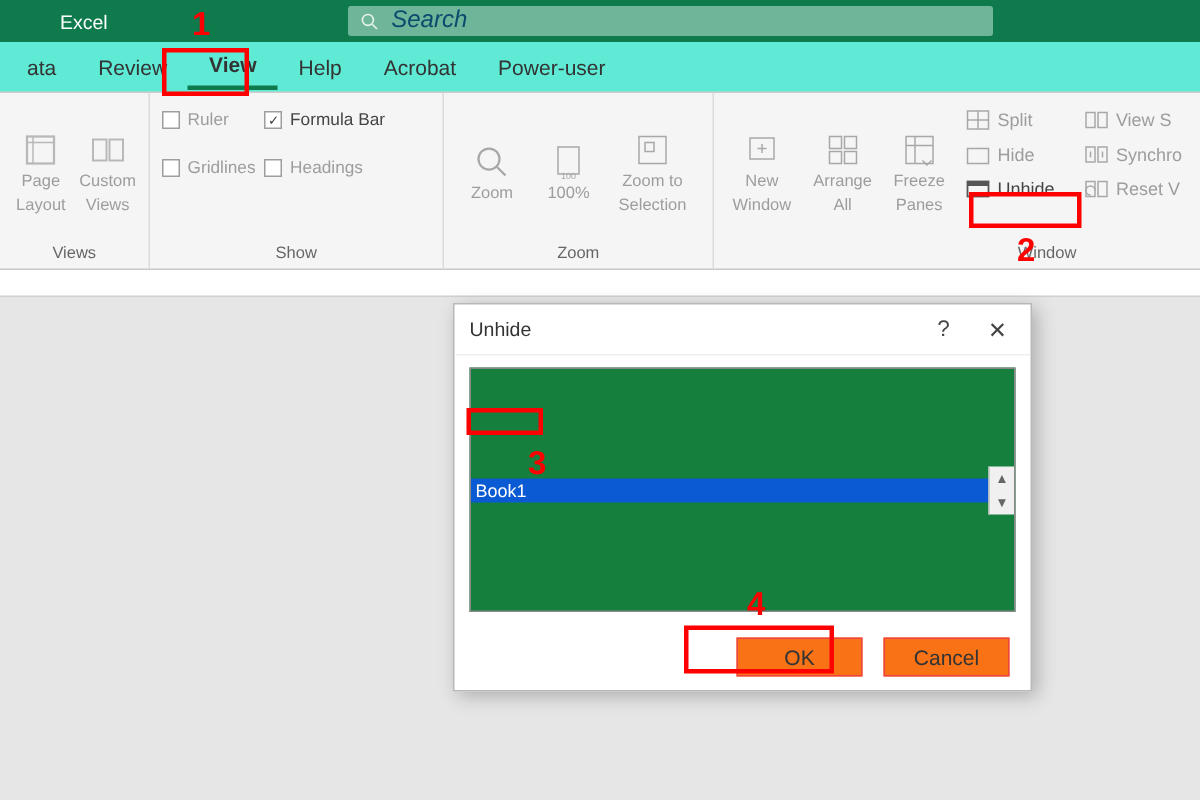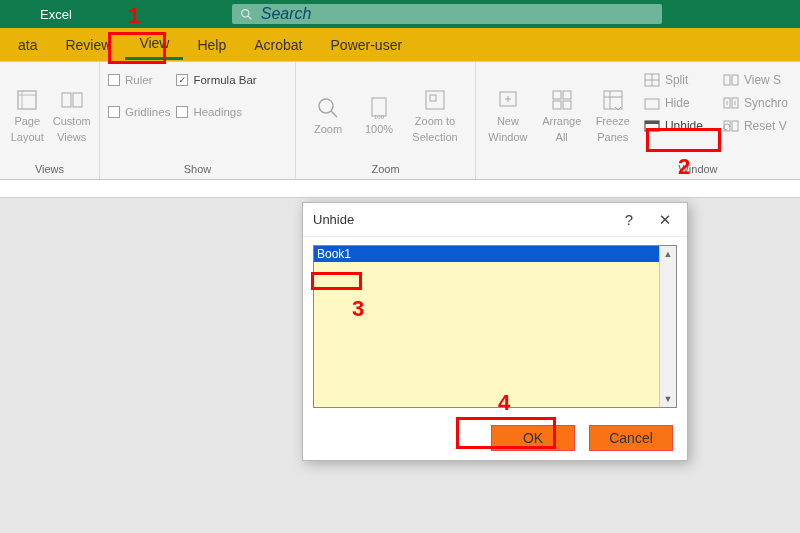--- a/index.html
+++ b/index.html
@@ -4,23 +4,23 @@
 <style>
   * { box-sizing: border-box; margin: 0; padding: 0; font-family: "Segoe UI", Arial, sans-serif; }
   body { width: 800px; height: 533px; background: #e6e6e6; overflow: hidden; position: relative; }
 
   .titlebar { height: 28px; background: #0f7b4d; display: flex; align-items: center; padding-left: 40px; }
   .titlebar-title { color: #fff; font-size: 13px; }
   .searchbox { margin-left: 160px; width: 430px; height: 20px; background: #6fb599; border-radius: 2px; display: flex; align-items: center; padding-left: 8px; }
   .searchbox svg { margin-right: 8px; }
   .searchbox span { color: #0c4a6e; font-size: 16px; font-style: italic; }
 
-  .tabs { height: 34px; background: #eab308; border-bottom: 1px solid #ccc; display: flex; align-items: center; padding-left: 4px; }
+  .tabs { height: 34px; background: #5eead4; border-bottom: 1px solid #ccc; display: flex; align-items: center; padding-left: 4px; }
   .tab { padding: 6px 14px; font-size: 14px; color: #333; cursor: pointer; }
-  .tab.active { border-bottom: 3px solid #0f7b4d; font-weight: 400; }
+  .tab.active { border-bottom: 3px solid #0f7b4d; font-weight: 700; }
 
   .ribbon { height: 118px; background: #f5f5f5; border-bottom: 1px solid #c8c8c8; display: flex; position: relative; z-index: 1; }
   .group { border-right: 1px solid #dcdcdc; padding: 6px 8px 4px 8px; display: flex; flex-direction: column; }
   .group-body { flex: 1; display: flex; gap: 6px; }
   .group-label { text-align: center; font-size: 11px; color: #666; padding-top: 2px; }
 
   .big-btn { display: flex; flex-direction: column; align-items: center; justify-content: center; width: 48px; padding-top: 2px; font-size: 11px; color: #444; text-align: center; cursor: pointer; gap: 3px; line-height: 1.15; }
   .big-btn .ico { width: 24px; height: 24px; }
   .big-btn.disabled { color: #9d9d9d; }
 
@@ -36,21 +36,21 @@
 
   .formula-divider { height: 18px; background: #fff; border-bottom: 1px solid #d0d0d0; }
 
   
   .dialog { position: absolute; left: 302px; top: 202px; width: 386px; height: 259px; background: #fff; border: 1px solid #b8b8b8; box-shadow: 3px 3px 12px rgba(0,0,0,0.25); z-index: 10; display: flex; flex-direction: column; }
   .dlg-title { height: 34px; display: flex; align-items: center; padding: 0 4px 0 10px; font-size: 13px; color: #333; border-bottom: 1px solid #eee; }
   .dlg-title .spacer { flex: 1; }
   .dlg-title .tbtn { width: 36px; height: 28px; display: flex; align-items: center; justify-content: center; font-size: 15px; color: #444; cursor: pointer; }
   .dlg-body { flex: 1; padding: 8px 10px; display: flex; flex-direction: column; }
   .dlg-label { font-size: 11.5px; color: #333; margin-bottom: 3px; }
-  .listbox { flex: 1; border: 1px solid #888; background: #fef9c3; position: relative; display: flex; }
+  .listbox { flex: 1; border: 1px solid #888; background: #15803d; position: relative; display: flex; align-items: center; }
   .list-inner { flex: 1; }
   .list-item { height: 16px; font-size: 12px; color: #fff; background: #0a5bd3; padding-left: 3px; display: flex; align-items: center; }
   .list-scroll { width: 17px; background: #f0f0f0; display: flex; flex-direction: column; justify-content: space-between; border-left: 1px solid #ccc; }
   .scroll-btn { height: 16px; display: flex; align-items: center; justify-content: center; font-size: 9px; color: #666; }
   .dlg-footer { height: 44px; display: flex; align-items: center; justify-content: flex-end; gap: 14px; padding: 0 14px; }
   .dlg-btn { min-width: 84px; height: 26px; border: 1px solid #ef4444; background: #f97316; font-size: 14px; color: #333; cursor: pointer; }
 
   
   .callout { position: absolute; border: 3px solid #ff0000; z-index: 30; pointer-events: none; }
   .callout-num { position: absolute; color: #ff0000; font-weight: 700; font-size: 22px; z-index: 31; pointer-events: none; font-family: Arial, sans-serif; }

